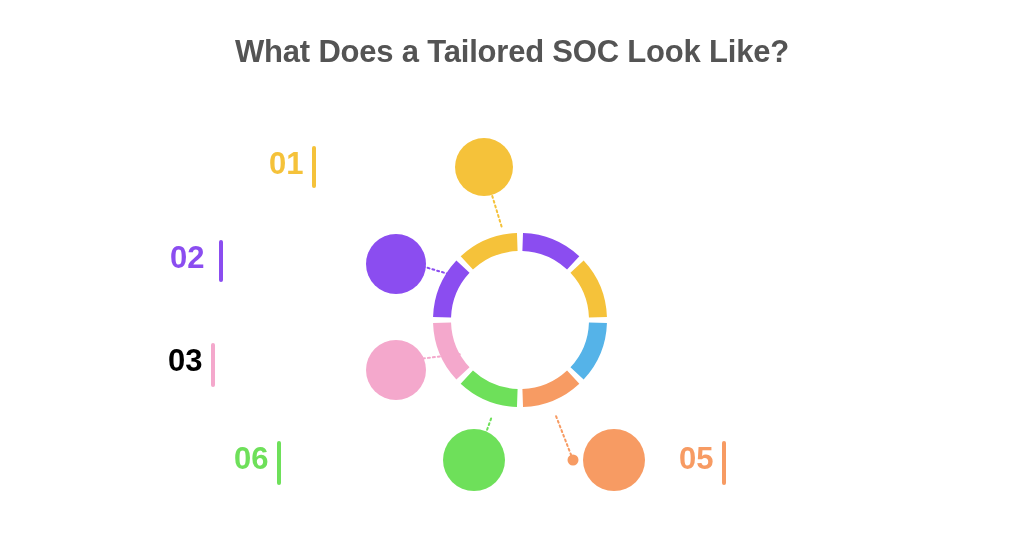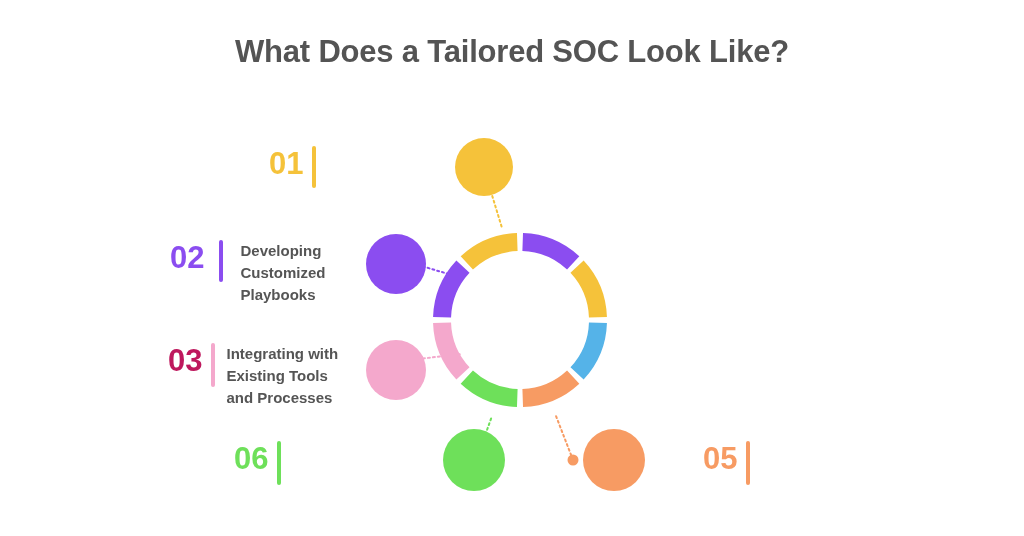--- a/index.html
+++ b/index.html
@@ -140,36 +140,30 @@
   </div>
 
   <div class="step" id="step-1">
     <span class="step-num" style="color: rgb(245, 194, 58);">01</span>
     <span class="step-bar" style="background: rgb(245, 194, 58);"></span>
   </div>
 
   <div class="step" id="step-2">
     <span class="step-num" style="color: rgb(139, 77, 240);">02</span>
     <span class="step-bar" style="background: rgb(139, 77, 240);"></span>
-    <span class="step-text">Developing
-Customized
-Playbooks</span>
   </div>
 
   <div class="step" id="step-3">
-    <span class="step-num" style="color: #be185d;">03</span>
+    <span class="step-num" style="color: #000000;">03</span>
     <span class="step-bar" style="background: rgb(244, 168, 204);"></span>
-    <span class="step-text">Integrating with
-Existing Tools
-and Processes</span>
   </div>
 
   <div class="step" id="step-4">
     <span class="step-num" style="color: rgb(110, 224, 90);">06</span>
     <span class="step-bar" style="background: rgb(110, 224, 90);"></span>
   </div>
 
   <div class="step" id="step-5">
-    <span class="step-num" style="color: rgb(247, 155, 99); margin-left: 24px;">05</span>
+    <span class="step-num" style="color: rgb(247, 155, 99);">05</span>
     <span class="step-bar" style="background: rgb(247, 155, 99);"></span>
   </div>
 
 </div>
 
 </body></html>

